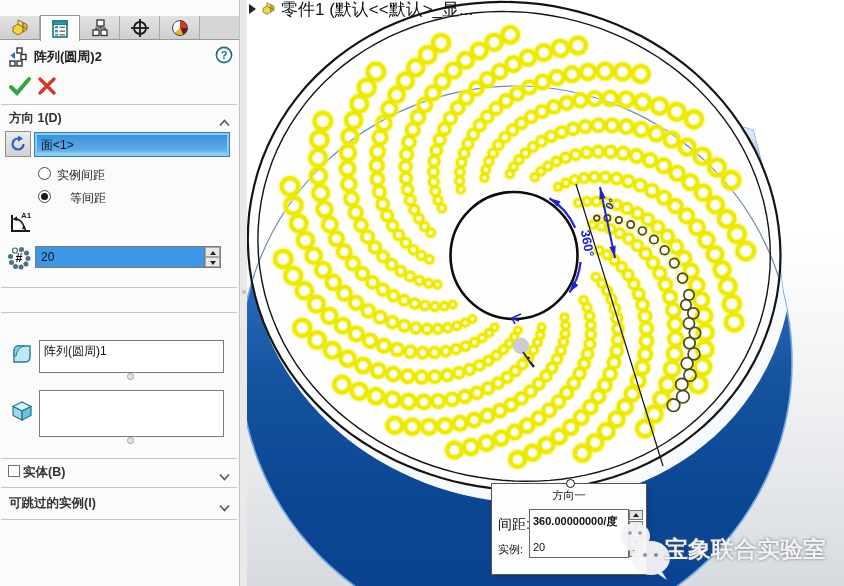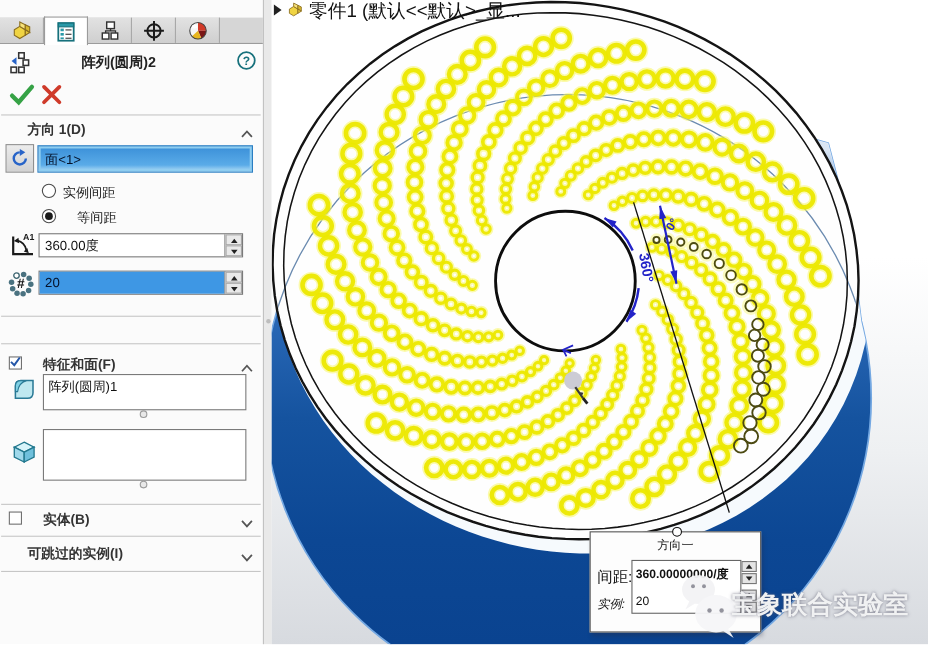--- a/index.html
+++ b/index.html
@@ -7,26 +7,26 @@
        font-family:"Liberation Sans",sans-serif;color:#1a1a1a;}
   .abs{position:absolute;}
   
   .panel{left:0;top:0;width:239px;height:586px;background:#fbfbfb;}
   .tabstrip{left:0;top:16px;width:239px;height:24px;background:#d6d6d6;border-bottom:1px solid #9b9b9b;box-sizing:border-box;}
   .tab{position:absolute;top:0;width:40px;height:23px;border-right:1px solid #a8a8a8;box-sizing:border-box;
        display:flex;align-items:center;justify-content:center;background:linear-gradient(#e2e2e2,#cfcfcf);}
   .tab.active{background:#ffffff;height:26px;border:1px solid #9b9b9b;border-bottom:none;top:-1px;}
   .ptitle{left:0;top:44px;width:239px;height:26px;}
   .ptitle .ticon{position:absolute;left:6px;top:1px;}
-  .ptitle .ttext{position:absolute;left:34px;top:4px;font-size:13px;font-weight:bold;color:#222;margin-left:40px;}
+  .ptitle .ttext{position:absolute;left:34px;top:4px;font-size:13px;font-weight:bold;color:#222;}
   .helpbtn{position:absolute;left:215px;top:2px;width:18px;height:18px;}
   .okrow{left:0;top:72px;width:239px;height:28px;}
   .divider{left:1px;width:236px;height:1px;background:#c6c6c6;}
   .grouphdr{left:0;width:239px;height:20px;}
-  .grouphdr .glabel{position:absolute;left:9px;top:2px;font-size:12.5px;font-weight:bold;color:#333;margin-left:16px;}
+  .grouphdr .glabel{position:absolute;left:9px;top:2px;font-size:12.5px;font-weight:bold;color:#333;}
   .grouphdr .glabel.cbindent{left:23px;}
   .chev{position:absolute;left:219px;top:5px;}
   .cb{position:absolute;width:12px;height:12px;background:#fff;border:1px solid #707070;box-sizing:border-box;}
   .selfield{position:absolute;left:34px;top:132px;width:196px;height:25px;box-sizing:border-box;
             border:1px solid #2a7ec2;box-shadow:0 0 0 2px #8ecdf0 inset;
             background:linear-gradient(#3a8fd8,#5aabe8 74%,#b4def6);
             font-size:12px;color:#04122a;line-height:25px;padding-left:6px;overflow:hidden;}
   .refbtn{position:absolute;left:5px;top:131px;width:26px;height:26px;background:linear-gradient(#ececec,#d2d2d2);
           border:1px solid #8f8f8f;box-sizing:border-box;display:flex;align-items:center;justify-content:center;}
   .radio{position:absolute;width:13px;height:13px;border-radius:50%;border:1px solid #4a4a4a;background:#fff;box-sizing:border-box;}
@@ -47,27 +47,27 @@
   .splitgrip{position:absolute;left:2px;top:290px;width:4px;height:4px;border-radius:50%;background:#bdbdbd;}
   
   .viewport{left:247px;top:0;width:597px;height:586px;
             background:linear-gradient(#ffffff 40%,#eef0f2 70%,#d7dadf 100%);}
   .treehdr{position:absolute;left:2px;top:0px;height:18px;display:flex;align-items:center;gap:4px;z-index:5;}
   .treehdr .arrow{width:0;height:0;border-top:5px solid transparent;border-bottom:5px solid transparent;border-left:7px solid #222;}
   .treehdr .tlabel{font-size:17px;color:#111;white-space:nowrap;}
   #scene{position:absolute;left:0;top:0;width:597px;height:586px;}
   
   .callout{position:absolute;left:244px;top:483px;width:156px;height:92px;background:#fdfdfd;
-           border:1px solid #555;box-sizing:border-box;box-shadow:2px 3px 4px rgba(40,40,60,.35);z-index:6;margin-left:45px;}
+           border:1px solid #555;box-sizing:border-box;box-shadow:2px 3px 4px rgba(40,40,60,.35);z-index:6;}
   .callout .ctitle{position:absolute;left:0;top:4px;width:100%;text-align:center;font-size:11px;color:#111;}
   .callout .cfield{position:absolute;left:37px;top:25px;width:100px;height:49px;background:#fff;border:1px solid #666;box-sizing:border-box;}
   .callout .cval1{position:absolute;left:41px;top:30px;font-size:11px;color:#111;white-space:nowrap;font-weight:bold;}
   .callout .cval2{position:absolute;left:41px;top:57px;font-size:11px;color:#111;}
   .callout .clab1{position:absolute;left:6px;top:32px;font-size:14px;color:#111;}
-  .callout .clab2{position:absolute;left:6px;top:58px;font-size:11px;color:#111;font-style:italic;}
+  .callout .clab2{position:absolute;left:6px;top:58px;font-size:11px;color:#111;}
   .cspin{position:absolute;width:15px;height:21px;}
   .cspin .up,.cspin .dn{position:absolute;left:0;width:14px;height:10px;background:#e4e4e4;border:1px solid #777;box-sizing:border-box;}
   .cspin .up{top:0;}.cspin .dn{top:11px;}
   .leadercircle{position:absolute;left:74px;top:-5px;width:9px;height:9px;border-radius:50%;background:#fff;border:1.5px solid #111;box-sizing:border-box;z-index:7;}
   
   .watermark{position:absolute;left:366px;top:512px;width:231px;height:74px;z-index:8;}
   .wmtext{position:absolute;left:52px;top:22px;font-size:23px;font-weight:bold;color:#f0f1f2;
           white-space:nowrap;text-shadow:0 0 3px rgba(90,90,110,.8);}
 </style>
 </head>
@@ -183,31 +183,20 @@
 
     <span class="abs" style="left:7px;top:210px">
       <svg width="26" height="26" viewBox="0 0 26 26">
         <path d="M5 5 L5 21 L23 21" fill="none" stroke="#1a1a1a" stroke-width="2"></path>
         <path d="M8.5 8.5 A 11.5 11.5 0 0 1 17 17.5" fill="none" stroke="#1a1a1a" stroke-width="1.6"></path>
         <polygon points="9.8,6.2 5.6,9.2 10.4,11.2" fill="#1a1a1a"></polygon>
         <polygon points="14.6,18.6 19.2,20.2 17.8,15.4" fill="#1a1a1a"></polygon>
         <text x="14" y="8" font-size="8" font-weight="bold" fill="#1a1a1a" font-family="Liberation Sans, sans-serif">A1</text>
       </svg>
     </span>
-    <div class="numfield" style="top:212px">
-      <span>360.00度</span>
-      <span class="spin">
-        <span class="up">
-            <i class="tri-up"></i>
-          </span>
-        <span class="dn">
-            <i class="tri-dn"></i>
-          </span>
-      </span>
-    </div>
 
     <span class="abs" style="left:6px;top:245px">
       <svg width="26" height="26" viewBox="0 0 26 26">
         <circle cx="9" cy="5.5" r="2.5" fill="#fff" stroke="#3d6570" stroke-width="1.2"></circle>
         <circle cx="15.5" cy="4.5" r="2.5" fill="#4a7280"></circle>
         <circle cx="20.5" cy="8" r="2.5" fill="#4a7280"></circle>
         <circle cx="22" cy="13.5" r="2.5" fill="#4a7280"></circle>
         <circle cx="20" cy="19" r="2.5" fill="#4a7280"></circle>
         <circle cx="15" cy="22" r="2.5" fill="#4a7280"></circle>
         <circle cx="9.5" cy="21.5" r="2.5" fill="#4a7280"></circle>
@@ -226,33 +215,20 @@
             <i class="tri-dn"></i>
           </span>
       </span>
     </div>
 
     <div class="abs divider" style="top:287px"></div>
 
 
     <div class="abs divider" style="top:312px"></div>
 
-    <div class="abs grouphdr" style="top:321px">
-      <span class="cb" style="left:8px;top:3px">
-        <svg width="12" height="12" viewBox="0 0 12 12" style="position:absolute;left:-1px;top:-2px">
-            <path d="M2 6 L5 9 L10 2" fill="none" stroke="#2456a8" stroke-width="1.8"></path>
-          </svg>
-      </span>
-      <span class="glabel cbindent">特征和面(F)</span>
-      <span class="chev">
-        <svg width="11" height="8" viewBox="0 0 11 8">
-            <path d="M1 6.5 L5.5 1.5 L10 6.5" fill="none" stroke="#555" stroke-width="1.6"></path>
-          </svg>
-      </span>
-    </div>
 
     <span class="abs" style="left:11px;top:343px">
       <svg width="22" height="22" viewBox="0 0 22 22">
         <path d="M3 8 Q3 3 8 3 L19 3 L19 14 Q19 19 14 19 L3 19 Z" fill="#bfe8f0" stroke="#2a7a96" stroke-width="1.4"></path>
         <path d="M3 8 Q3 3 8 3 L13 3 Q6 5 5 13 L3 13 Z" fill="#7fd0e4" stroke="#2a7a96" stroke-width="1"></path>
       </svg>
     </span>
     <div class="listbox" style="top:340px;height:33px">
       <span>阵列(圆周)1</span>
     </div>

